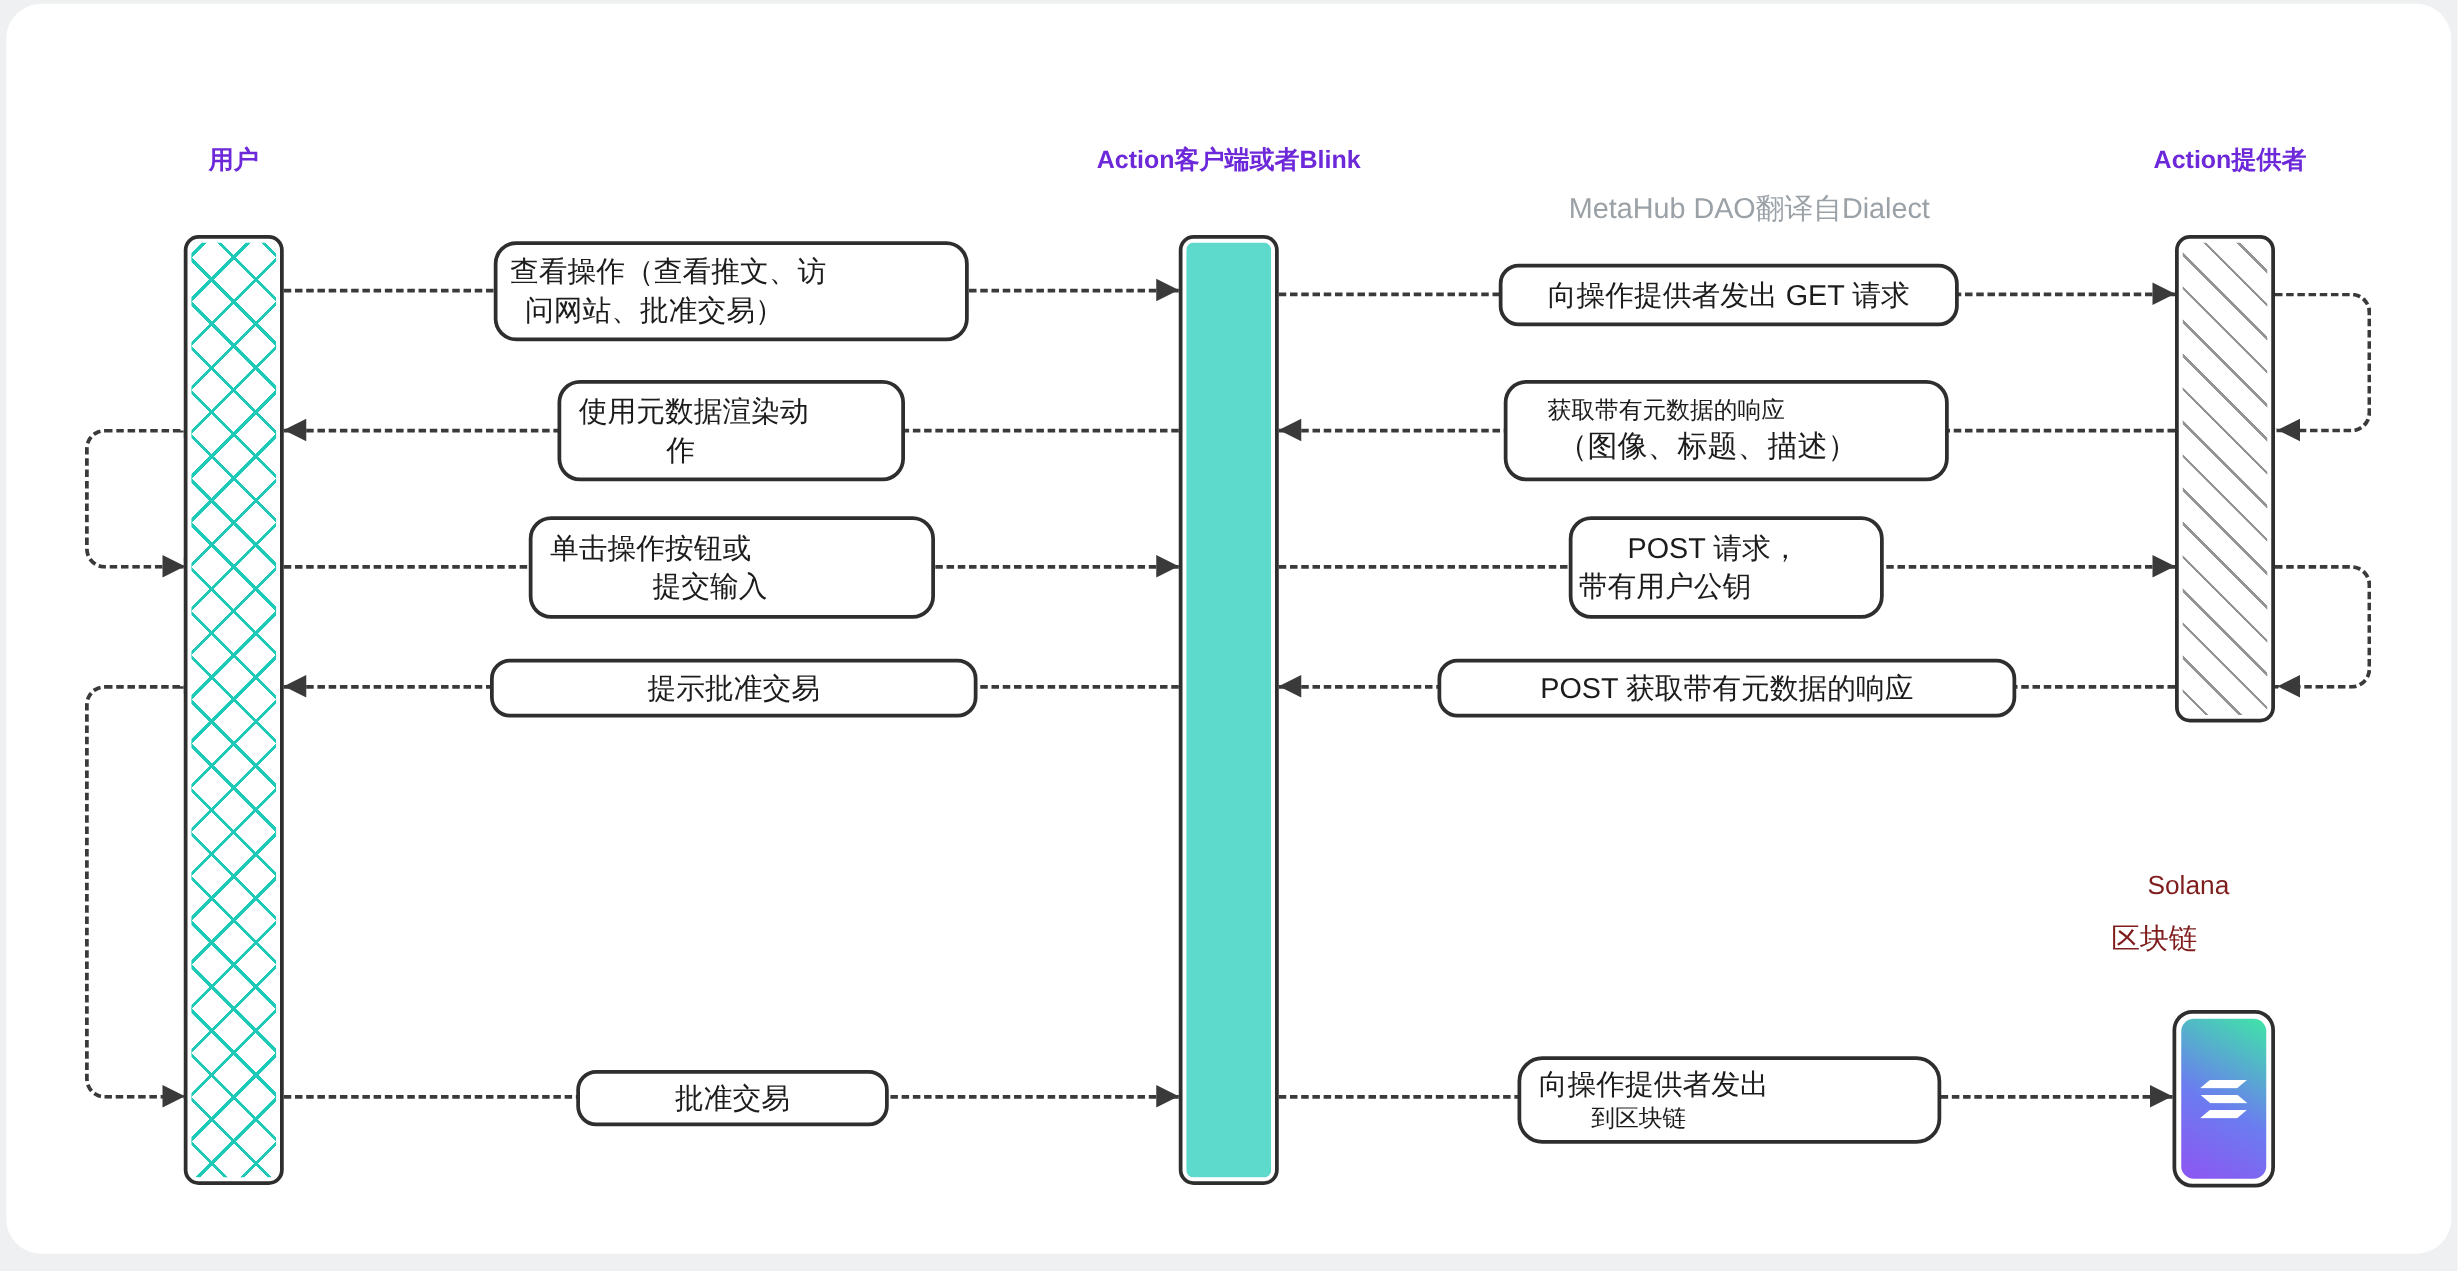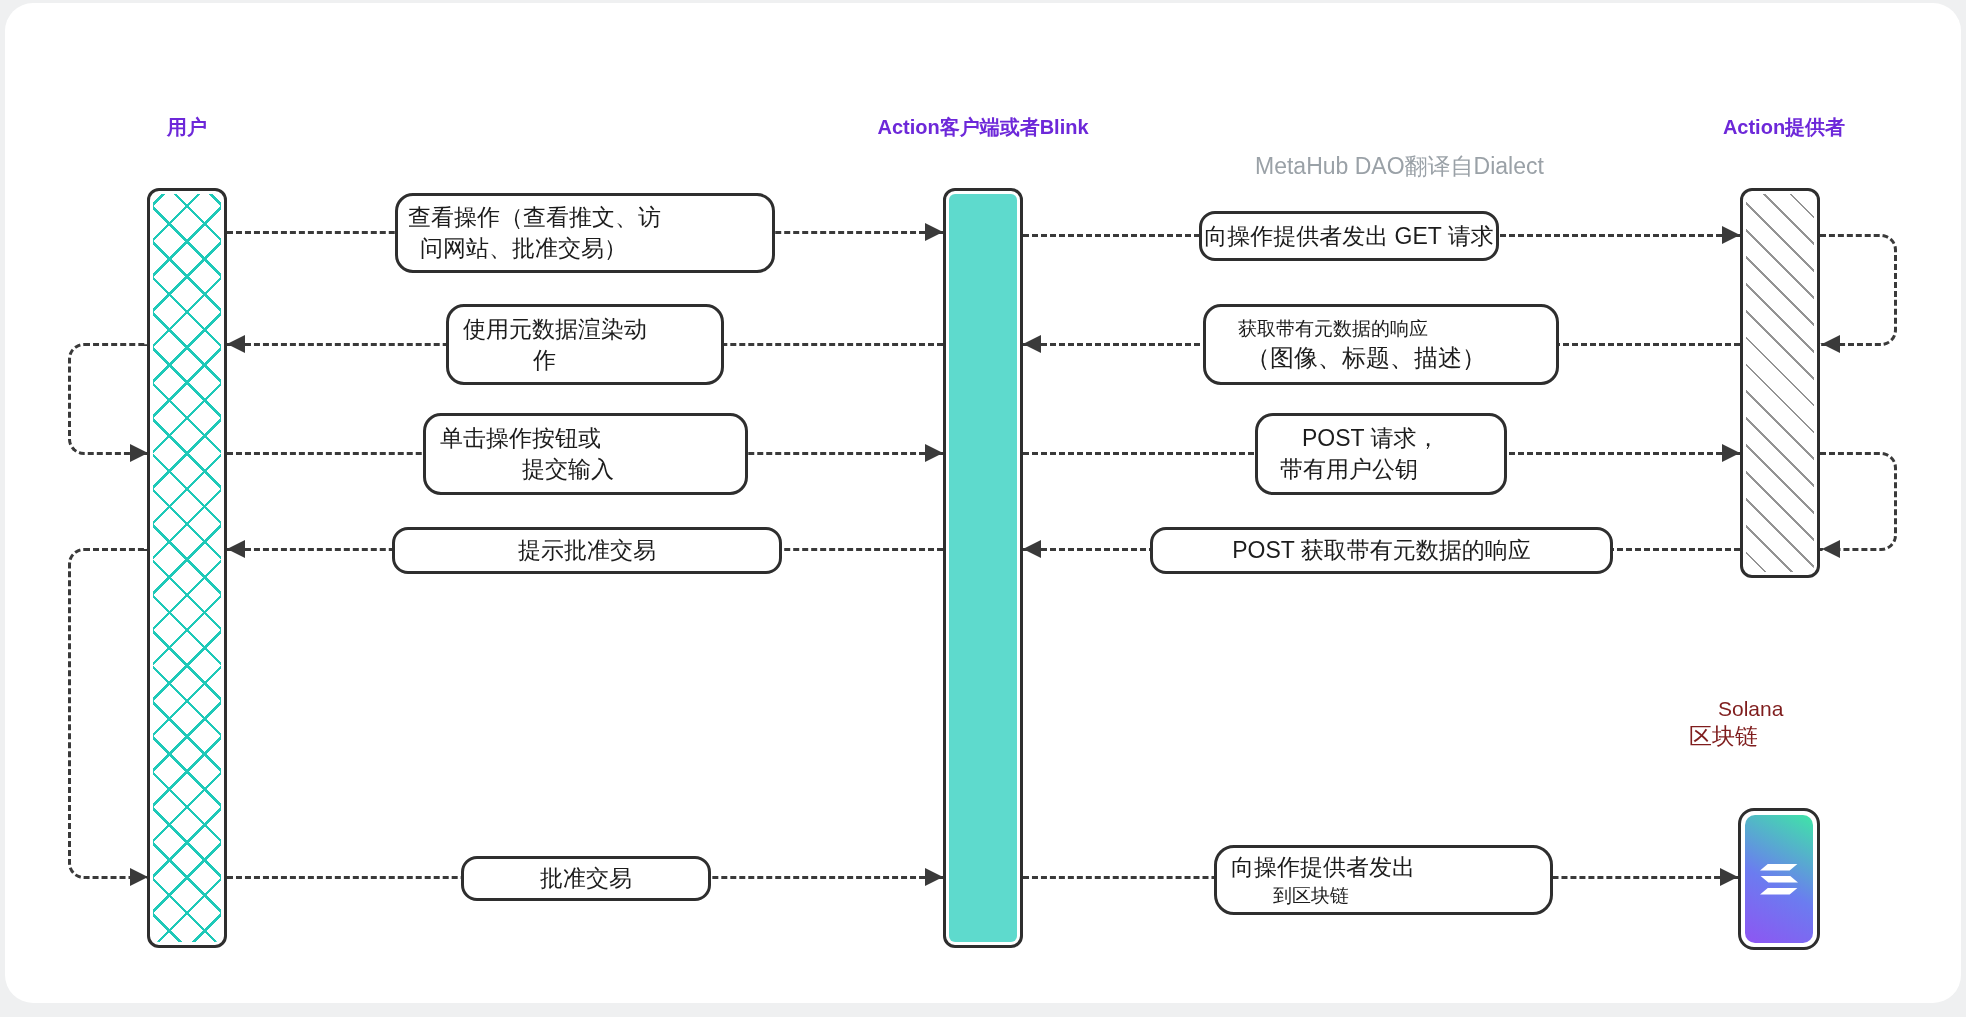--- a/index.html
+++ b/index.html
@@ -75,21 +75,21 @@
   .sol-grad{
     width:100%;height:100%;border-radius:10px;
     background:linear-gradient(210deg,var(--sol-g1,#3fe5a7) 0%,var(--sol-g2,#6b7cf0) 55%,var(--sol-g3,#8e55f2) 100%);
     display:flex;flex-direction:column;align-items:center;justify-content:center;gap:5px;
   }
   .sol-bar{width:38px;height:7px;background:#fff;}
   .sol-top,.sol-bot{clip-path:polygon(22% 0,100% 0,78% 100%,0% 100%);}
   .sol-mid{clip-path:polygon(0% 0,78% 0,100% 100%,22% 100%);}
   .sol-label{position:absolute;z-index:5;color:#7f1d1d;}
   .sol-label .l1{font-size:21px;padding-left:29px;}
-  .sol-label .l2{font-size:23px;margin-top:0;}
+  .sol-label .l2{font-size:23px;margin-top:14px;}
 </style>
 </head>
 <body>
 
 <div class="stage">
   <div class="sheet"></div>
 
   <div class="ll-title" style="left:187px;top:114px;">用户</div>
   <div class="ll-title" style="left:983px;top:114px;">Action客户端或者Blink</div>
   <div class="ll-title" style="left:1784px;top:114px;">Action提供者</div>
@@ -142,30 +142,30 @@
     <span class="t" style="padding-left:14px;">使用元数据渲染动</span>
     <span class="t" style="padding-left:84px;">作</span>
   </div>
   <div class="box center" style="left:392px;top:527px;width:390px;height:47px;">
     <span class="t">提示批准交易</span>
   </div>
   <div class="box center" style="left:461px;top:856px;width:250px;height:45px;">
     <span class="t">批准交易</span>
   </div>
 
-  <div class="box center" style="left:1199px;top:211px;width:300px;height:50px;">
+  <div class="box center" style="left:1199px;top:211px;width:368px;height:50px;">
     <span class="t">向操作提供者发出 GET 请求</span>
   </div>
   <div class="box" style="left:1203px;top:304px;width:356px;height:81px;">
     <span class="t small" style="padding-left:32px;">获取带有元数据的响应</span>
     <span class="t big" style="padding-left:40px;">（图像、标题、描述）</span>
   </div>
   <div class="box" style="left:1255px;top:413px;width:252px;height:82px;">
     <span class="t" style="padding-left:44px;">POST 请求，</span>
-    <span class="t" style="padding-left:22px;">带有用户公钥</span>
+    <span class="t" style="padding-left:5px;">带有用户公钥</span>
   </div>
   <div class="box center" style="left:1150px;top:527px;width:463px;height:47px;">
     <span class="t">POST 获取带有元数据的响应</span>
   </div>
   <div class="box" style="left:1214px;top:845px;width:339px;height:70px;border-radius:20px;">
     <span class="t" style="padding-left:14px;">向操作提供者发出</span>
     <span class="t small" style="padding-left:56px;">到区块链</span>
   </div>
 
   <div class="sol-label" style="left:1689px;top:697px;">

